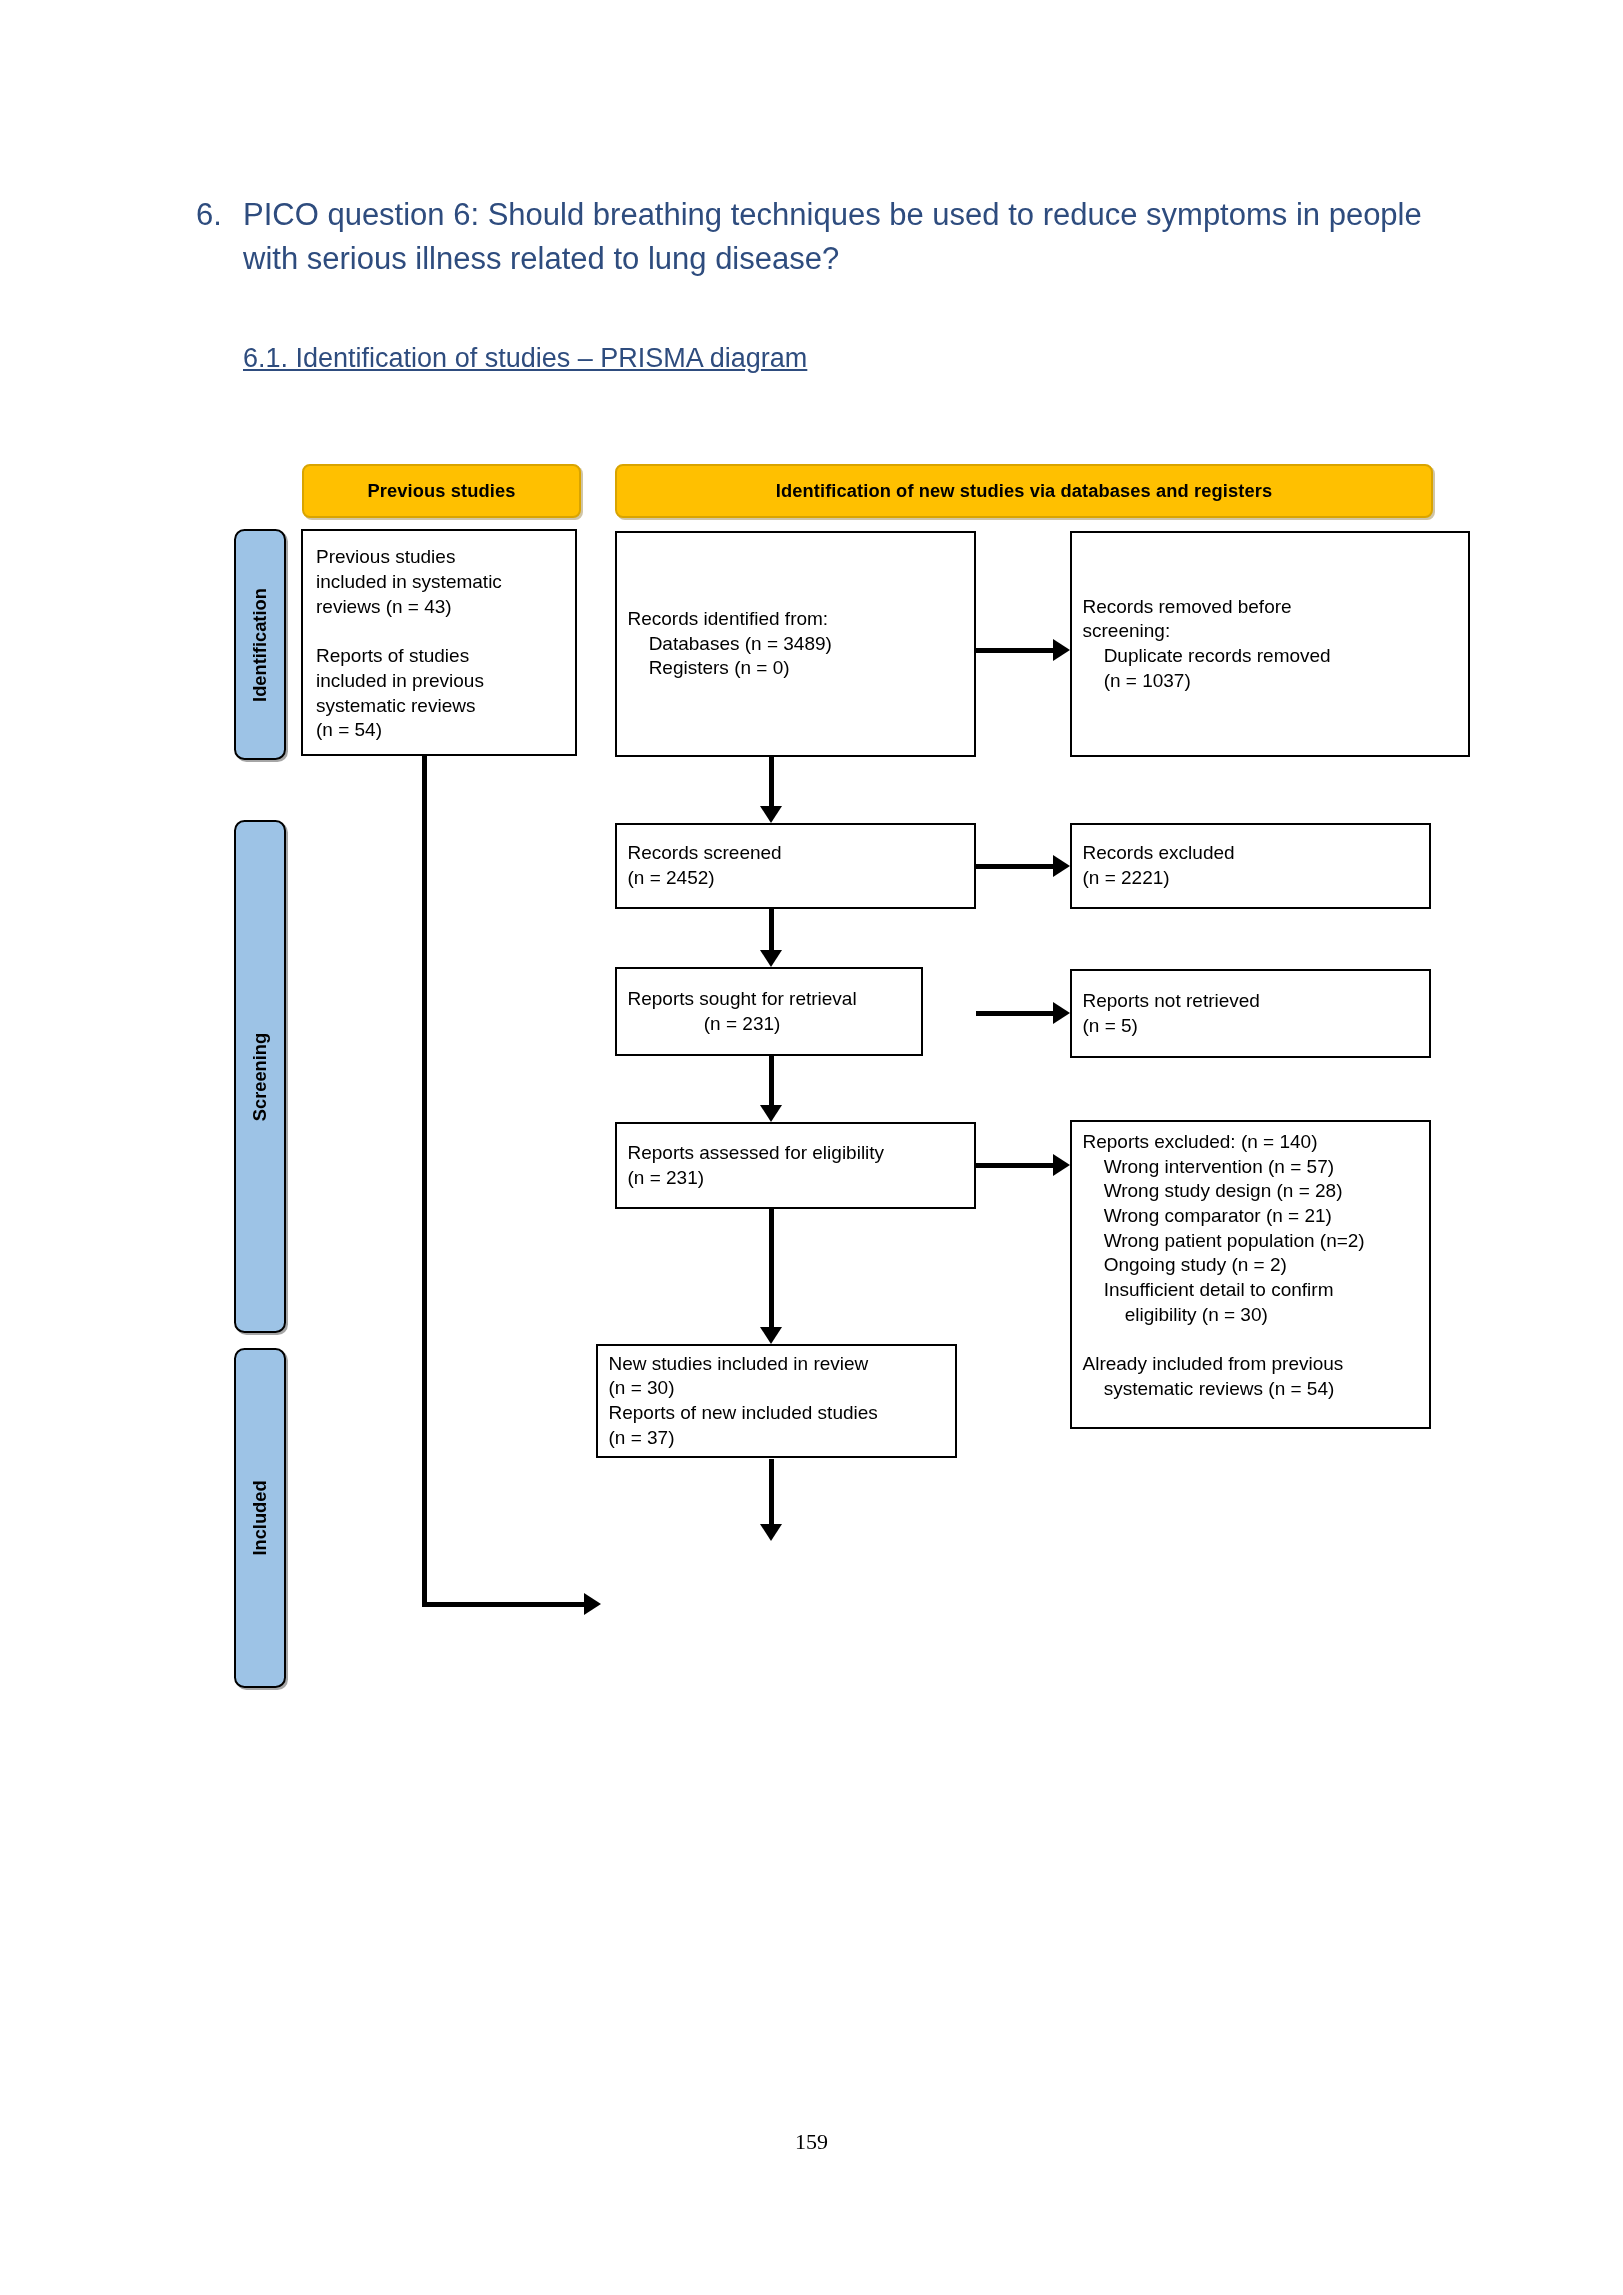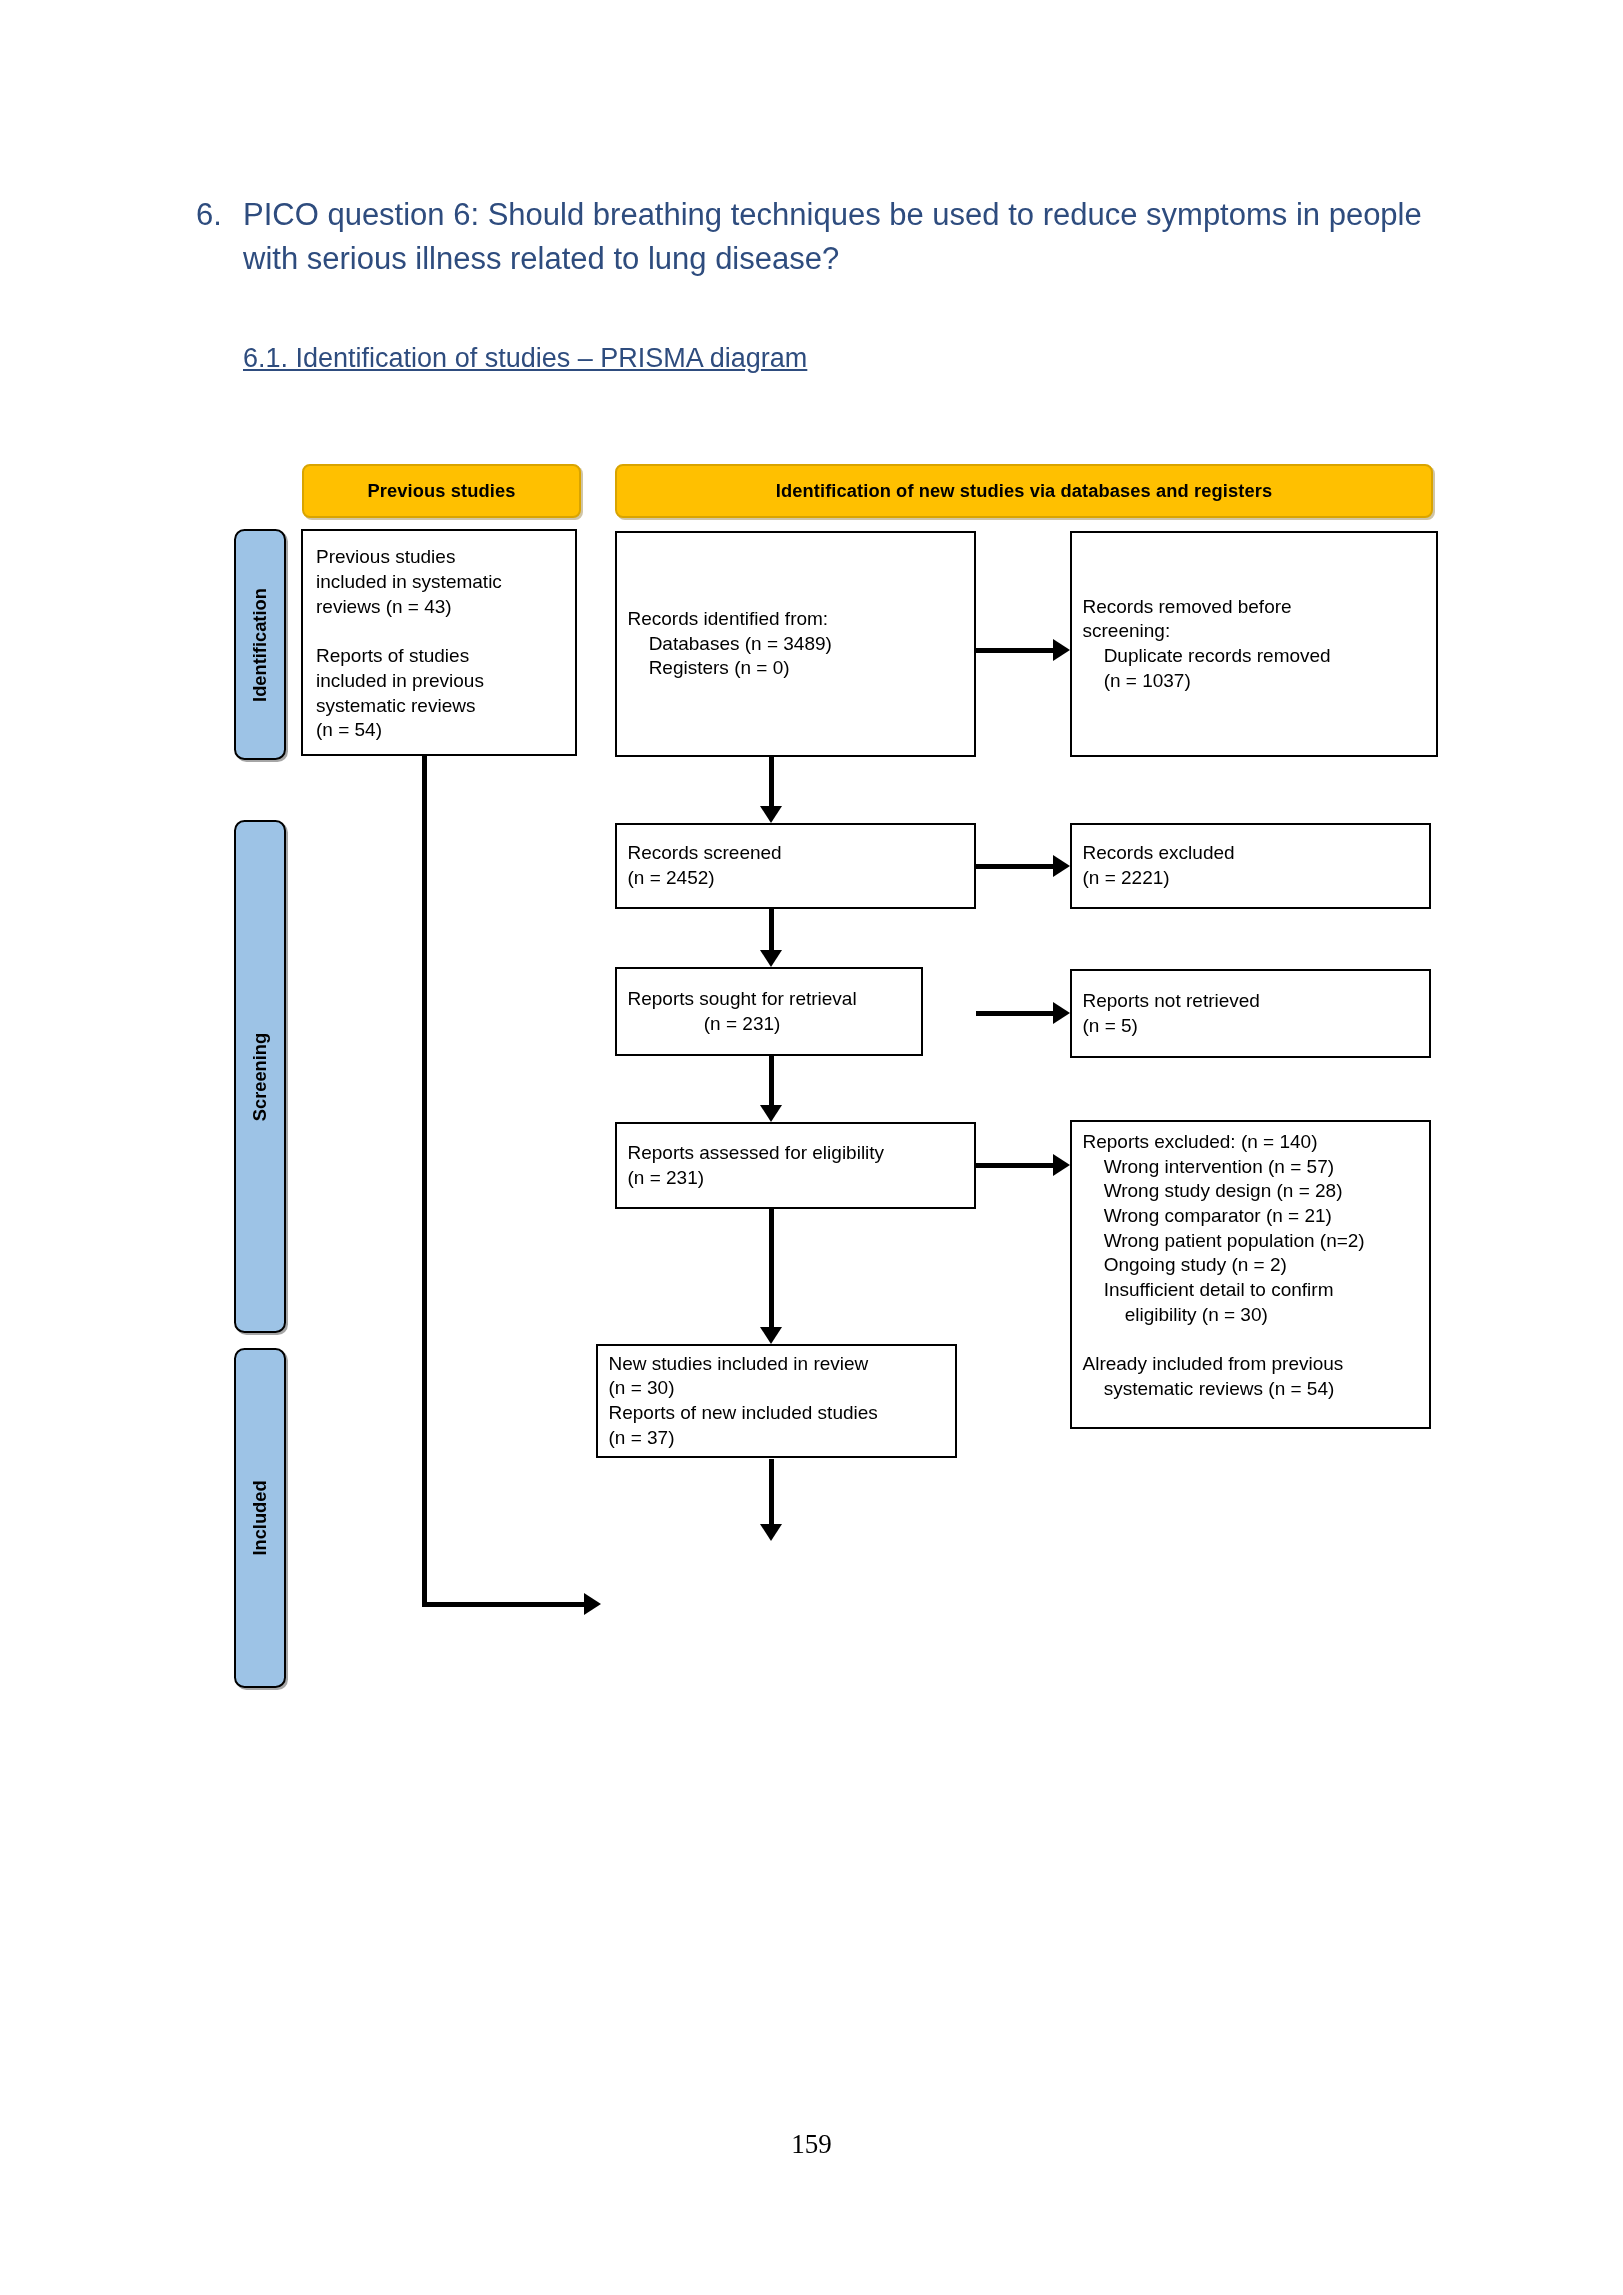--- a/index.html
+++ b/index.html
@@ -52,21 +52,21 @@
 
   .flow-box{
     position:absolute;background:#fff;border:2.6px solid #000;
     box-sizing:border-box;font-size:19px;line-height:1.30;color:#000;
     padding:7.9px 10.5px;white-space:pre-wrap;
   }
   .flow-box.vc{display:flex;align-items:center;}
 
   #box-previous-studies{left:301px;top:529px;width:276px;height:227px;padding:14.4px 13px;}
   #box-records-identified{left:615px;top:531px;width:361px;height:226px;}
-  #box-records-removed{left:1070px;top:531px;width:368px;height:226px;}
+  #box-records-removed{left:1070px;top:531px;width:400px;height:226px;}
   #box-records-screened{left:615px;top:823px;width:361px;height:86px;}
   #box-records-excluded{left:1070px;top:823px;width:361px;height:86px;}
   #box-reports-sought{left:615px;top:967px;width:308px;height:89px;text-align:center;}
   #box-reports-not-retrieved{left:1070px;top:969px;width:361px;height:89px;}
   #box-reports-assessed{left:615px;top:1122px;width:361px;height:87px;}
   #box-reports-excluded{left:1070px;top:1120px;width:361px;height:309px;}
   #box-new-studies{left:596px;top:1344px;width:361px;height:114px;}
   #box-total-studies{left:602px;top:1541px;width:361px;height:128px;}
 
   
@@ -79,21 +79,21 @@
   }
   .arrow-right::after{
     content:"";position:absolute;top:50%;right:-17px;
     transform:translateY(-50%);
     border-top:11px solid transparent;border-bottom:11px solid transparent;
     border-left:17.7px solid #000;
   }
 
   #page-number{
     position:absolute;left:0;top:2129px;width:1623px;
-    text-align:center;font-size:27px;color:#000;
+    text-align:center;font-size:22px;color:#000;
     font-family:"Liberation Serif", serif;
   }
 </style>
 </head>
 <body>
 
 <div class="page">
 
   <div id="heading-main">
     <span class="num">6.</span>

